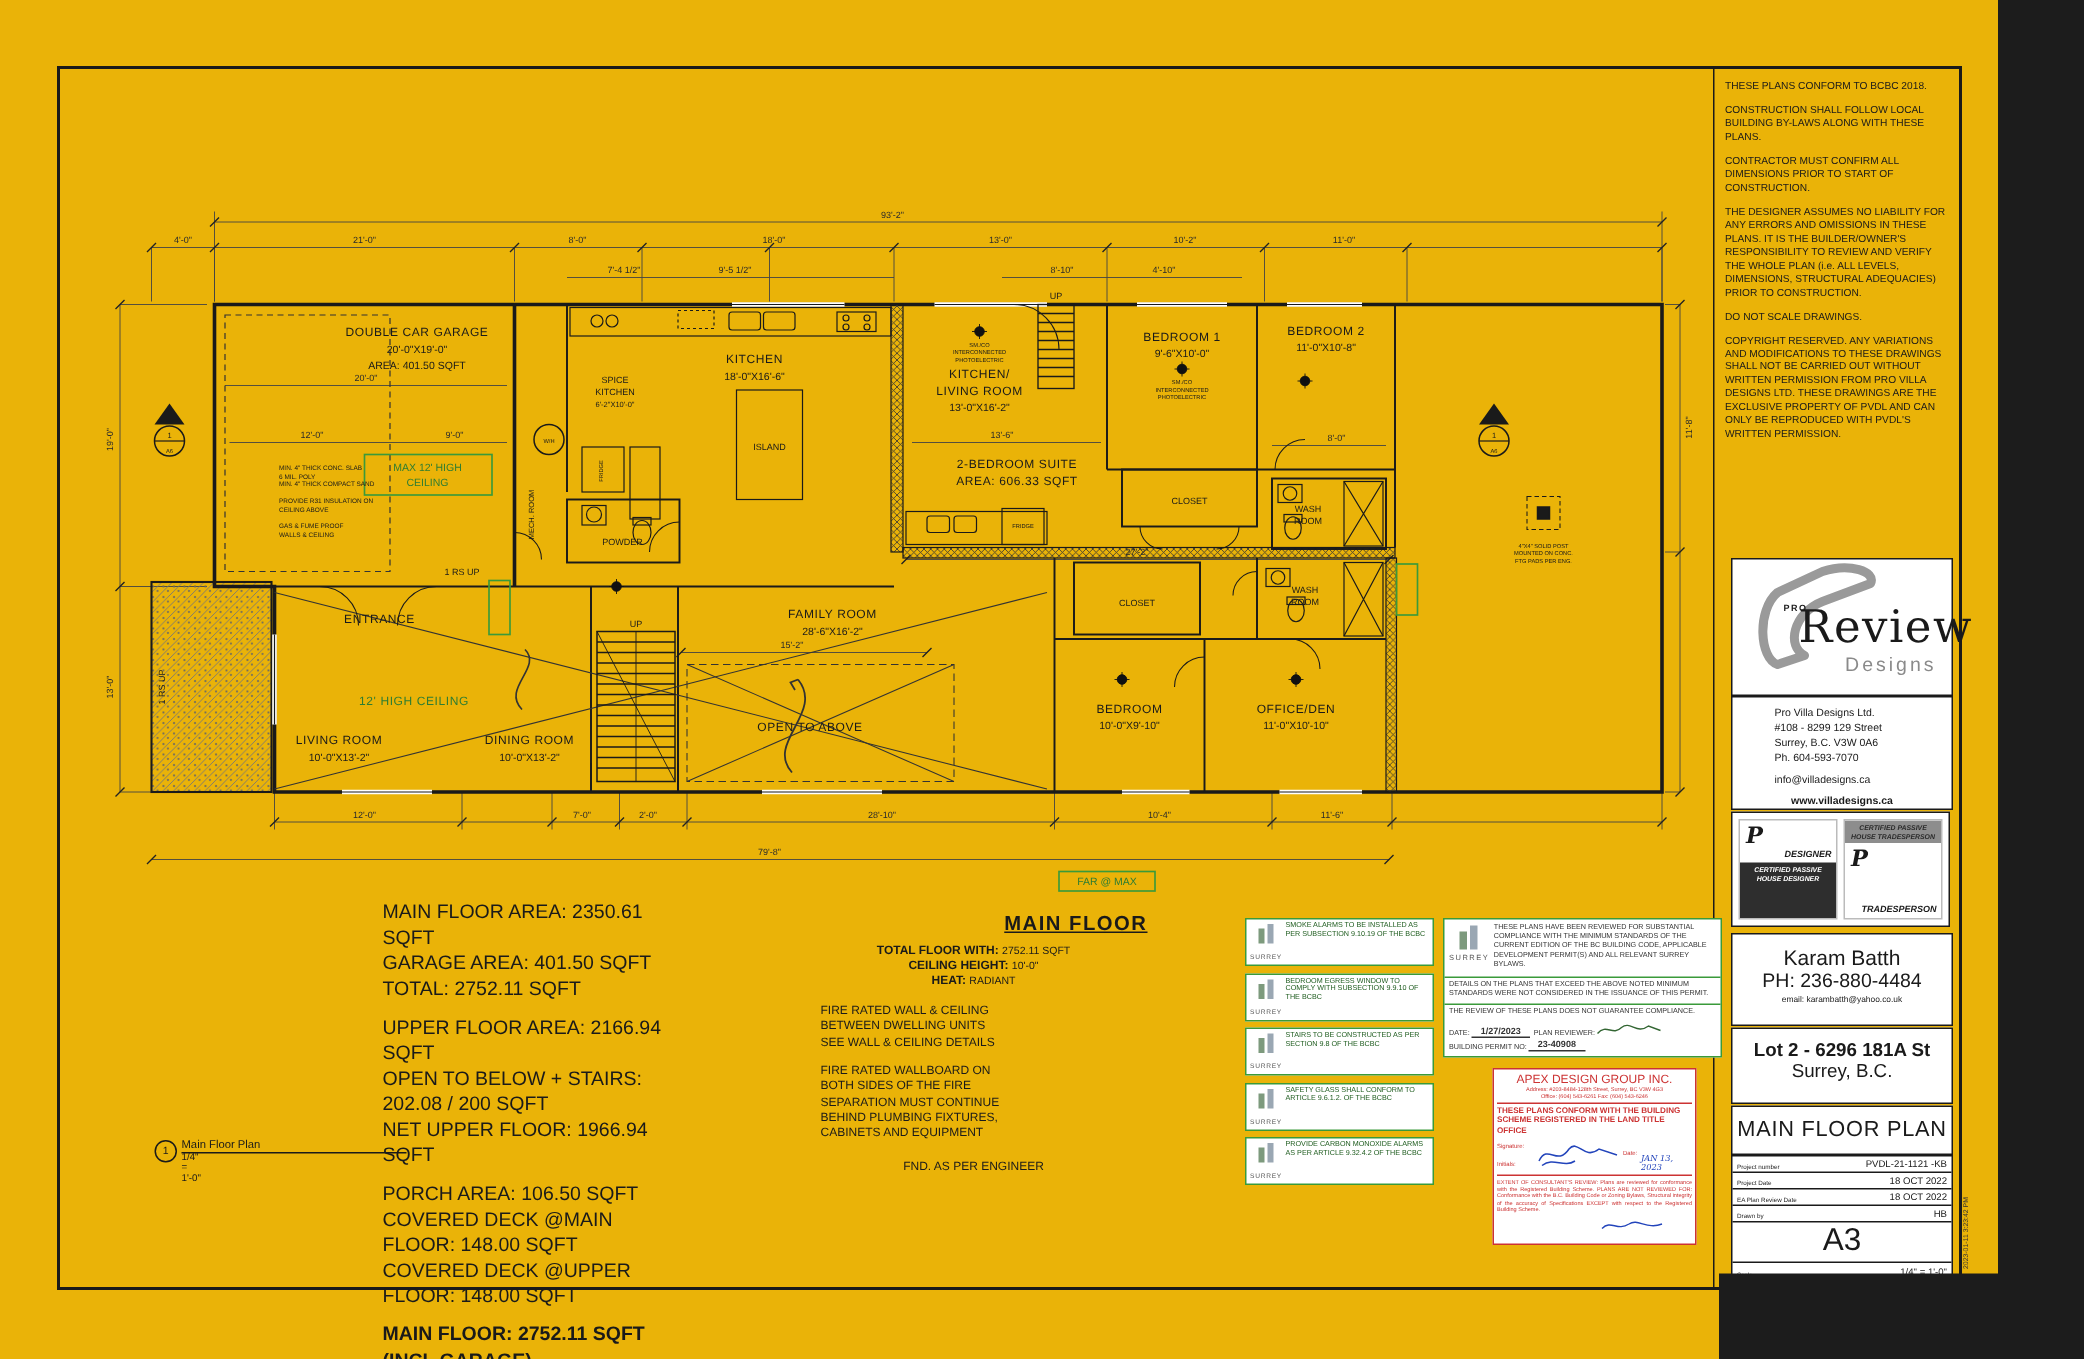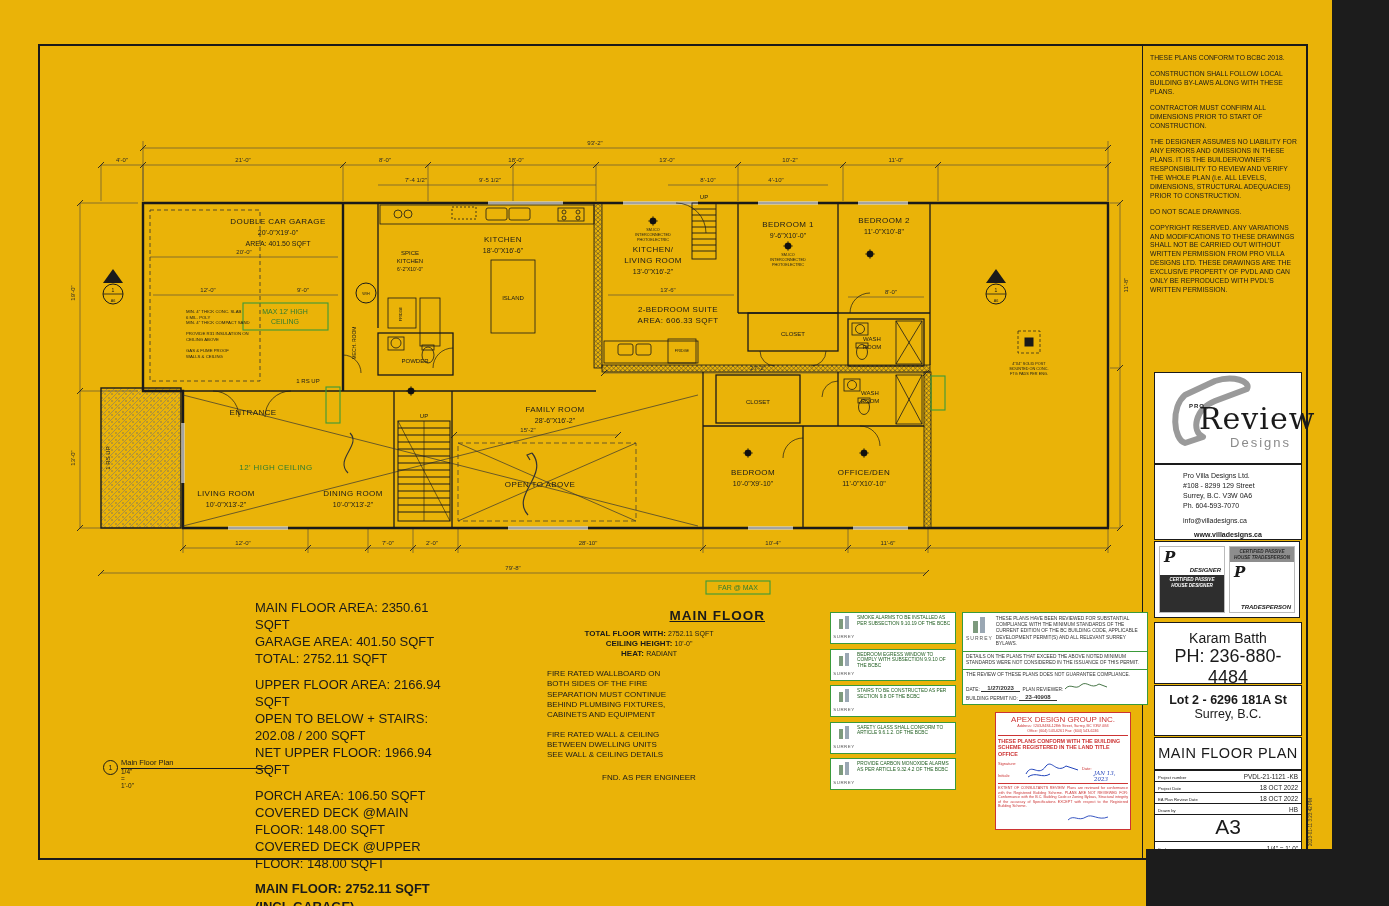--- a/index.html
+++ b/index.html
@@ -27,21 +27,21 @@
   .logo-villa{font-family:"DejaVu Serif",serif;font-size:30px;letter-spacing:1px;}
   .logo-designs{font-family:"Liberation Sans",sans-serif;font-size:13px;color:#8a8a8a;letter-spacing:2px;}
   .logo-pro{font-size:6px;font-weight:bold;letter-spacing:1px;}
   .cert-tile{flex:1;border:1px solid #bbb;font-style:italic;overflow:hidden;display:flex;flex-direction:column;}
   .cert-dark{background:#2e2e2e;color:#fff;}
   .cert-gray{background:#8d8d8d;color:#2a2a2a;}
   .cert-txt{font-size:4.6px;font-weight:bold;text-align:center;line-height:1.25;padding:2px;}
   .cert-p{font-family:"DejaVu Serif",serif;font-size:15px;font-weight:bold;text-align:left;padding:1px 4px;}
   .cert-word{font-size:6px;font-weight:bold;text-align:right;padding:0 3px 2px 0;}
   #client-name{font-size:14px;margin-top:7px;}
-  #client-phone{font-size:18px;}
+  #client-phone{font-size:13px;}
   #client-email{font-size:5.6px;margin-top:3px;}
   #site-l1{font-size:12.5px;margin-top:7px;font-weight:bold;}
   #site-l2{font-size:12.5px;}
   #drawing-title{font-size:14.5px;margin-top:7px;letter-spacing:.5px;}
   #sheet-num{font-size:21px;text-align:center;height:26px;border-bottom:1px solid #1a1a1a;}
   #timestamp{left:1308px;top:846px;width:120px;font-size:4.6px;color:#333;transform:rotate(-90deg);transform-origin:0 0;}
   
   #area-summary{left:255px;top:599px;width:205px;font-size:13px;line-height:1.32;}
   #area-summary .grp{white-space:pre-line;margin-bottom:8px;}
   #area-summary .bold{font-weight:bold;}
@@ -433,28 +433,28 @@
 UPPER FLOOR: 1966.94 SQFT
 TOTAL: 4791.05 SQFT</div>
     <div class="grp">2 BEDROOM SUITE AREA: 606.33 SQFT</div>
   </div>
 
   <div class="abs" id="mf-block">
     <div id="mf-title">MAIN FLOOR</div>
     <div class="mf-center"><span>TOTAL FLOOR WITH:</span> <span class="lite">2752.11 SQFT</span></div>
     <div class="mf-center"><span>CEILING HEIGHT:</span> <span class="lite">10'-0"</span></div>
     <div class="mf-center"><span>HEAT:</span> <span class="lite">RADIANT</span></div>
+    <div class="para">FIRE RATED WALL &amp; CEILING
+BETWEEN DWELLING UNITS
+SEE WALL &amp; CEILING DETAILS</div>
     <div class="para">FIRE RATED WALLBOARD ON
 BOTH SIDES OF THE FIRE
 SEPARATION MUST CONTINUE
 BEHIND PLUMBING FIXTURES,
 CABINETS AND EQUIPMENT</div>
-    <div class="para">FIRE RATED WALL &amp; CEILING
-BETWEEN DWELLING UNITS
-SEE WALL &amp; CEILING DETAILS</div>
     <div id="mf-fnd">FND. AS PER ENGINEER</div>
   </div>
 
   <div class="abs" id="code-col">
     <div class="code-box">
       <div class="code-ico"><svg width="15" height="15">
             <rect x="2" y="4" width="4" height="10" fill="#7d9a7d"></rect>
             <rect x="8" y="1" width="4" height="13" fill="#9aa7b3"></rect>
           </svg><div class="sur">SURREY</div></div>
       <div class="code-txt">SMOKE ALARMS TO BE INSTALLED AS PER SUBSECTION 9.10.19 OF THE BCBC</div>

